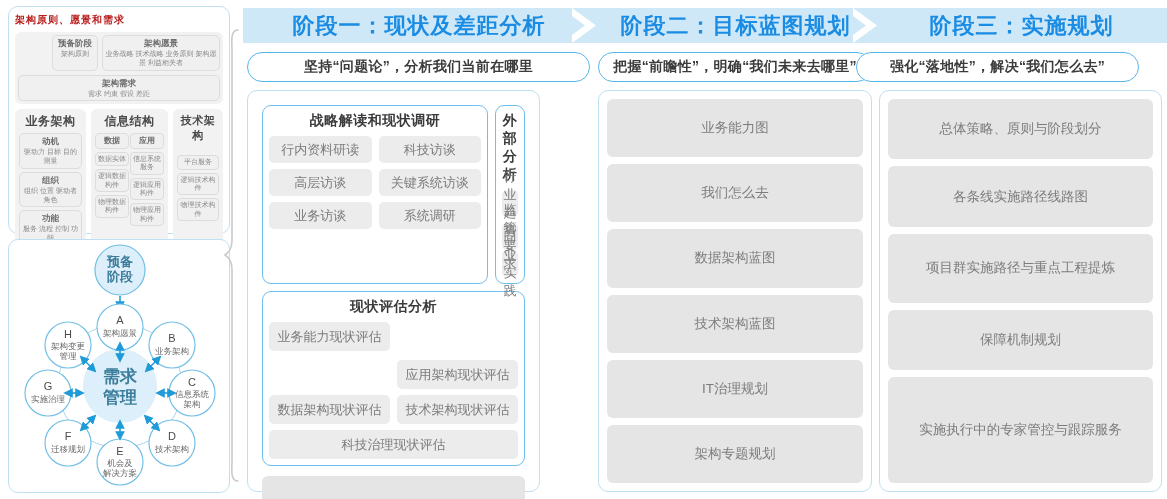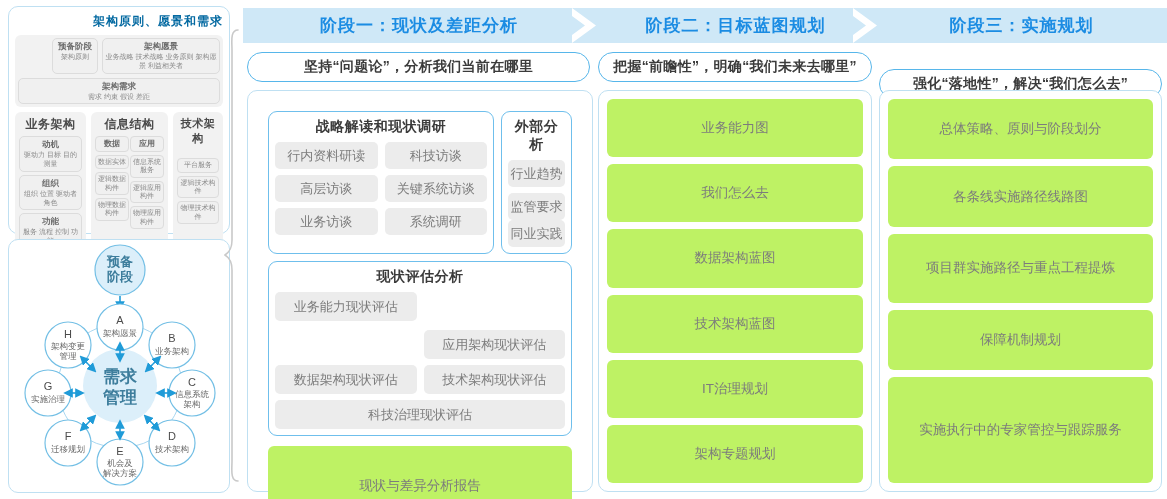--- a/index.html
+++ b/index.html
@@ -15,21 +15,21 @@
   
   .left-panel{position:absolute;left:8px;top:6px;width:222px;height:487px;}
   .lp-card{
     border:1px solid #bfe0f2;border-radius:10px;background:#fff;
     box-sizing:border-box;
   }
   .lp-top{position:absolute;left:0;top:0;width:222px;height:228px;padding:6px;}
   .lp-bot{position:absolute;left:0;top:233px;width:222px;height:254px;}
 
   .grp{background:#f2f2f2;border-radius:6px;padding:4px;margin-bottom:5px;}
-  .grp-title{text-align:right;font-weight:bold;font-size:12px;color:#0369a1;letter-spacing:1px;}
+  .grp-title{text-align:left;font-weight:bold;font-size:10px;color:#b91c1c;letter-spacing:1px;}
   .cell{
     background:#f0f0f0;border:1px solid #dcdcdc;border-radius:5px;
     text-align:center;color:#8a8a8a;box-sizing:border-box;
   }
   .cell b{display:block;color:#6d6d6d;font-size:8.5px;font-weight:bold;}
   .cell span{display:block;font-size:7px;line-height:1.25;}
 
   .row-flex{display:flex;gap:4px;}
 
   .three-col{display:flex;gap:5px;}
@@ -54,68 +54,68 @@
 
   
   .brace{position:absolute;left:224px;top:28px;width:30px;height:455px;}
 
   
   .banner{
     position:absolute;top:8px;height:35px;background:#cfe8f7;
     display:flex;align-items:center;justify-content:center;
   }
   .banner .btext{
-    font-size:17px;font-weight:bold;color:#1b8ce3;letter-spacing:1px;
+    font-size:22px;font-weight:bold;color:#1b8ce3;letter-spacing:1px;
     position:relative;z-index:2;
   }
   .banner .chev{
     position:absolute;right:-1px;top:0;width:24px;height:35px;z-index:3;
   }
   .b1{left:243px;width:352px;}
   .b2{left:595px;width:281px;}
   .b3{left:876px;width:291px;}
 
   
   .pill{
     position:absolute;top:52px;height:30px;
     border:1.5px solid #57b6ea;border-radius:16px;background:#fff;
     display:flex;align-items:center;justify-content:center;
     font-size:14px;font-weight:bold;color:#3b3b3b;box-sizing:border-box;
     letter-spacing:.3px;
   }
   .p1{left:247px;width:343px;}
   .p2{left:598px;width:274px;}
-  .p3{left:879px;width:283px;margin-top:17px;}
+  .p3{left:856px;width:283px;}
 
   
   .colbody{
     position:absolute;top:90px;border:1px solid #bfe0f2;border-radius:10px;
     background:#fff;box-sizing:border-box;
   }
-  .c1{left:247px;width:346px;height:402px;padding:20px;}
+  .c1{left:247px;width:293px;height:402px;padding:14px;}
   .c2{left:598px;width:274px;height:402px;padding:8px;}
   .c3{left:879px;width:283px;height:402px;padding:8px;}
 
   .subcard{
     border:1.2px solid #6fbfec;border-radius:9px;background:#fff;
     box-sizing:border-box;padding:6px;
   }
   .sc-title{
     text-align:center;font-weight:bold;font-size:14px;color:#3b3b3b;
     margin-bottom:6px;letter-spacing:.5px;
   }
   .chip{
     background:#ececec;border-radius:5px;text-align:center;
     color:#7c7c7c;font-size:13px;display:flex;align-items:center;justify-content:center;
     box-sizing:border-box;
   }
   .gridrow{display:flex;gap:7px;margin-bottom:6px;}
 
   .bigchip{
-    background:#bef264;border-radius:6px;display:flex;align-items:center;
+    background:#e5e5e5;border-radius:6px;display:flex;align-items:center;
     justify-content:center;color:#7c7c7c;font-size:13.5px;box-sizing:border-box;
   }
   .stack2{display:flex;flex-direction:column;gap:7px;height:100%;}
 </style>
 </head>
 <body>
 
 <div class="stage">
 
   <div class="left-panel">

